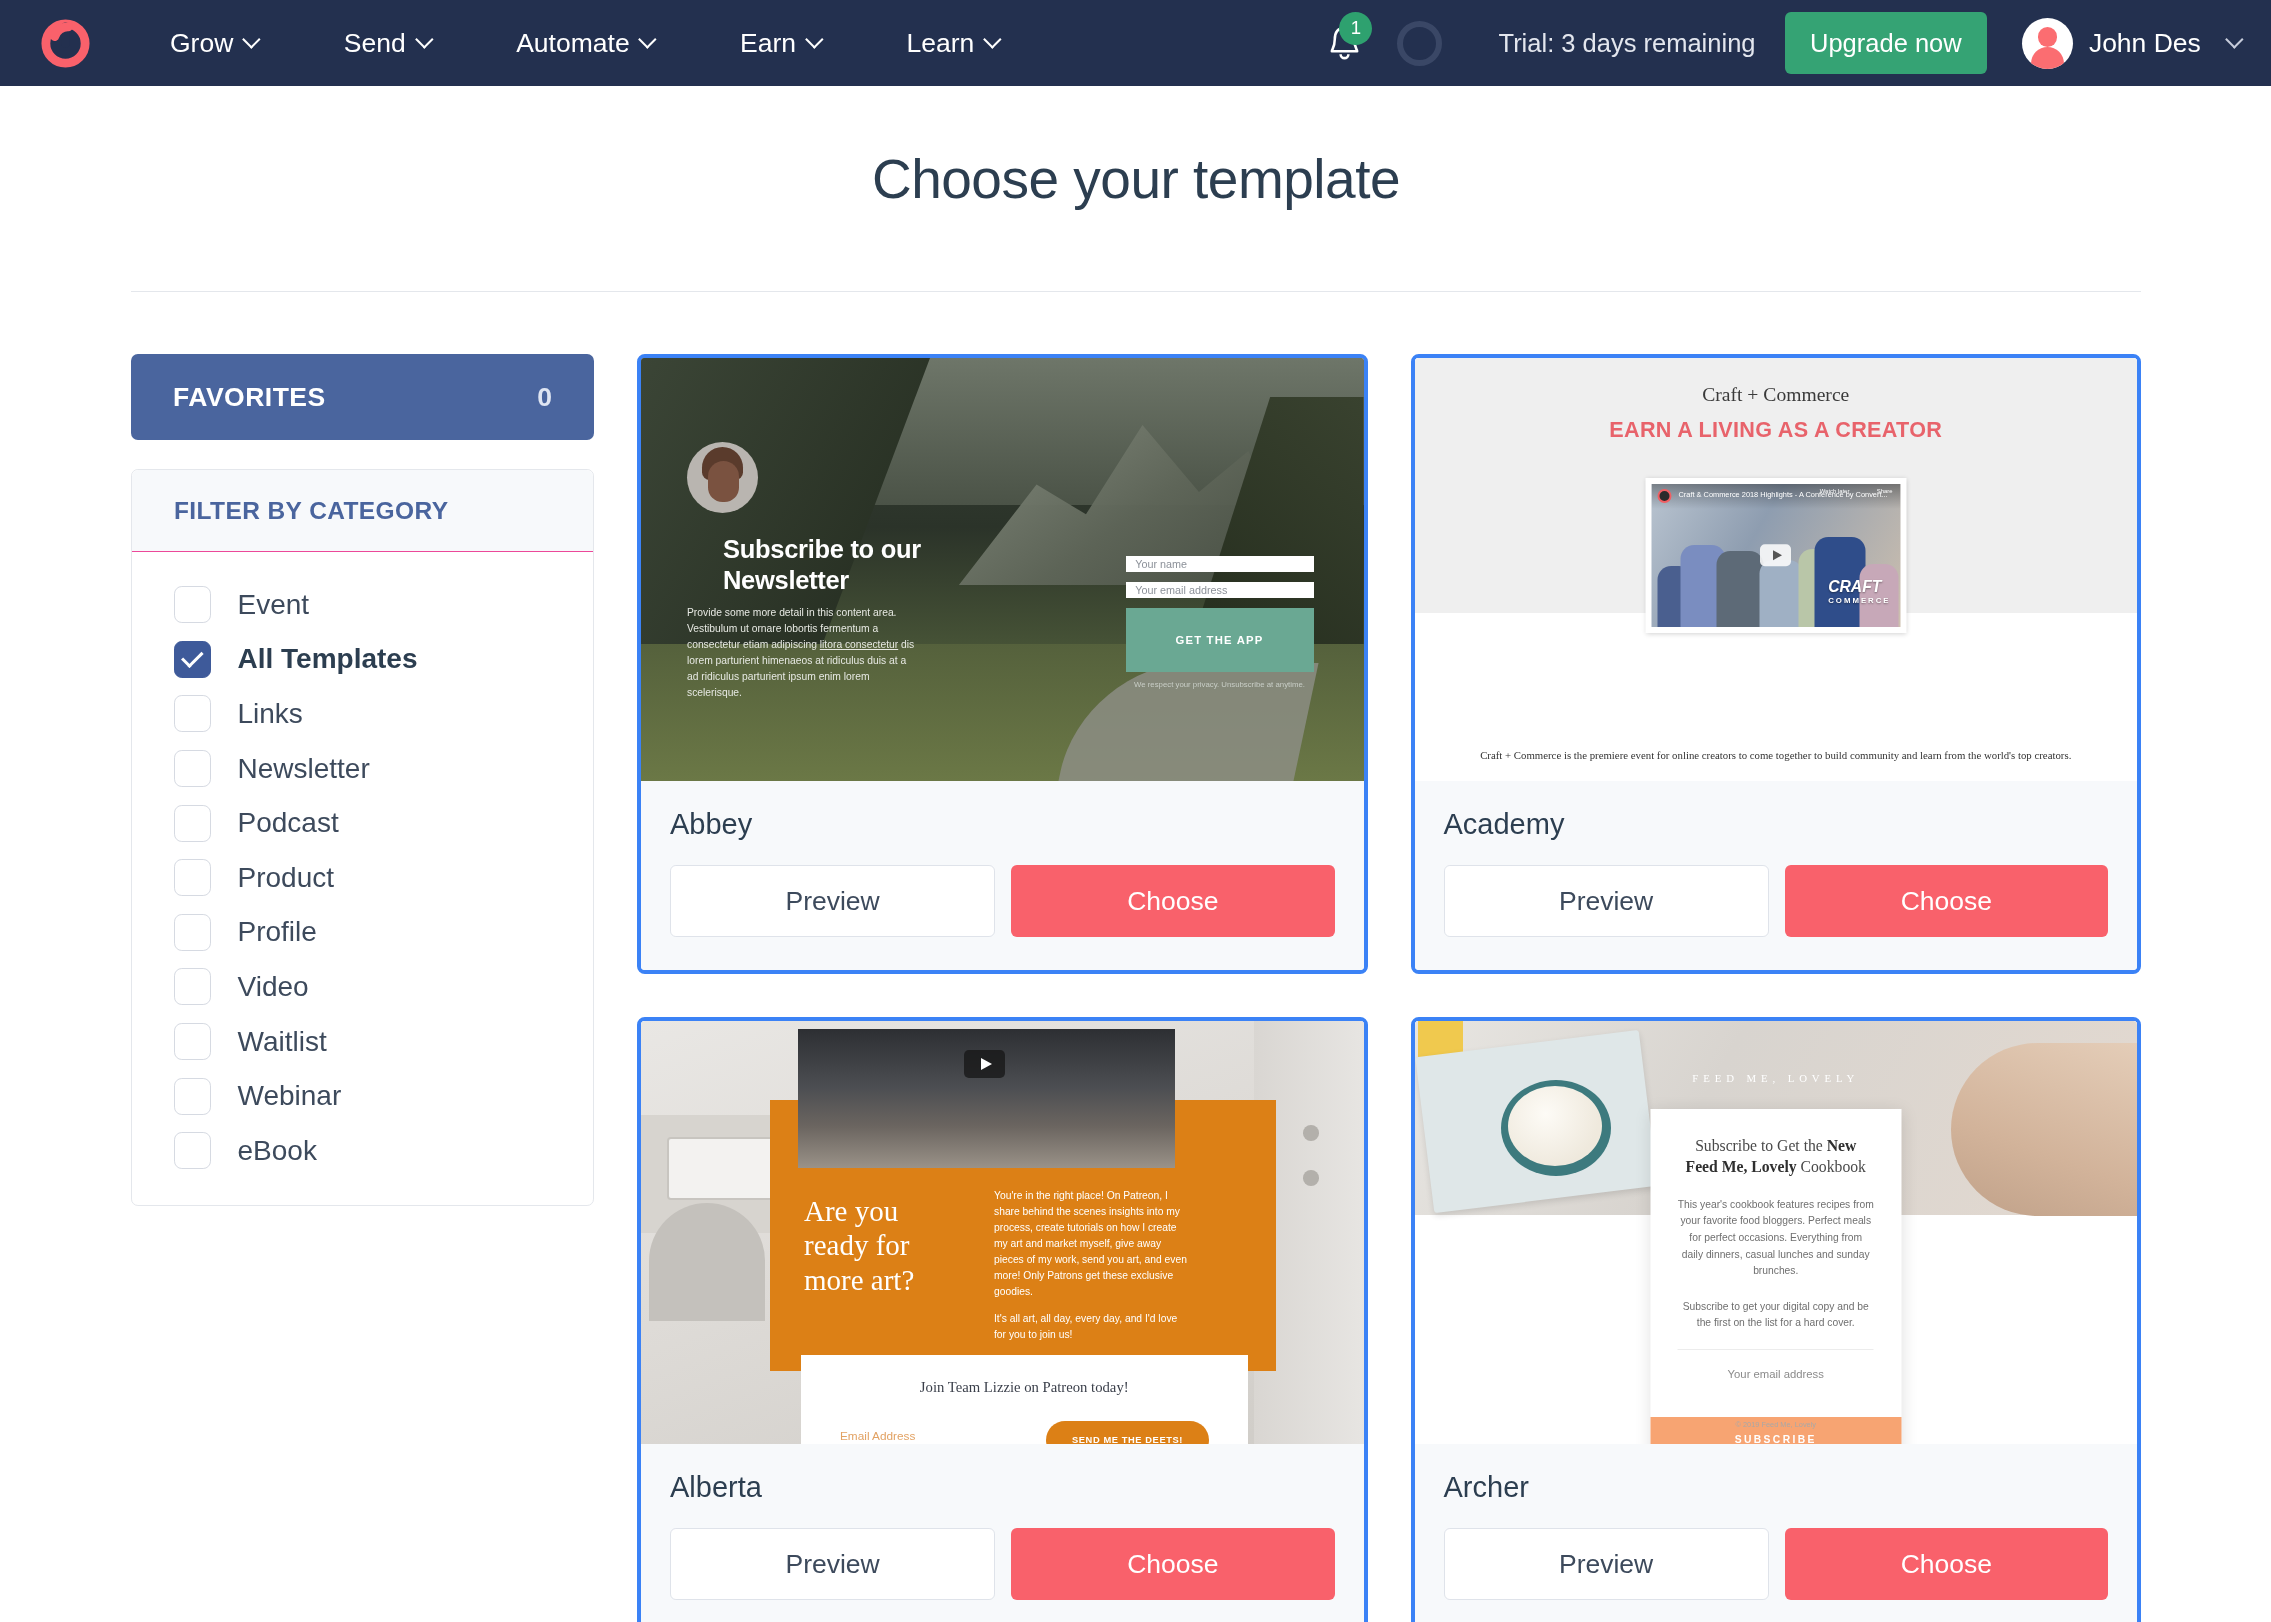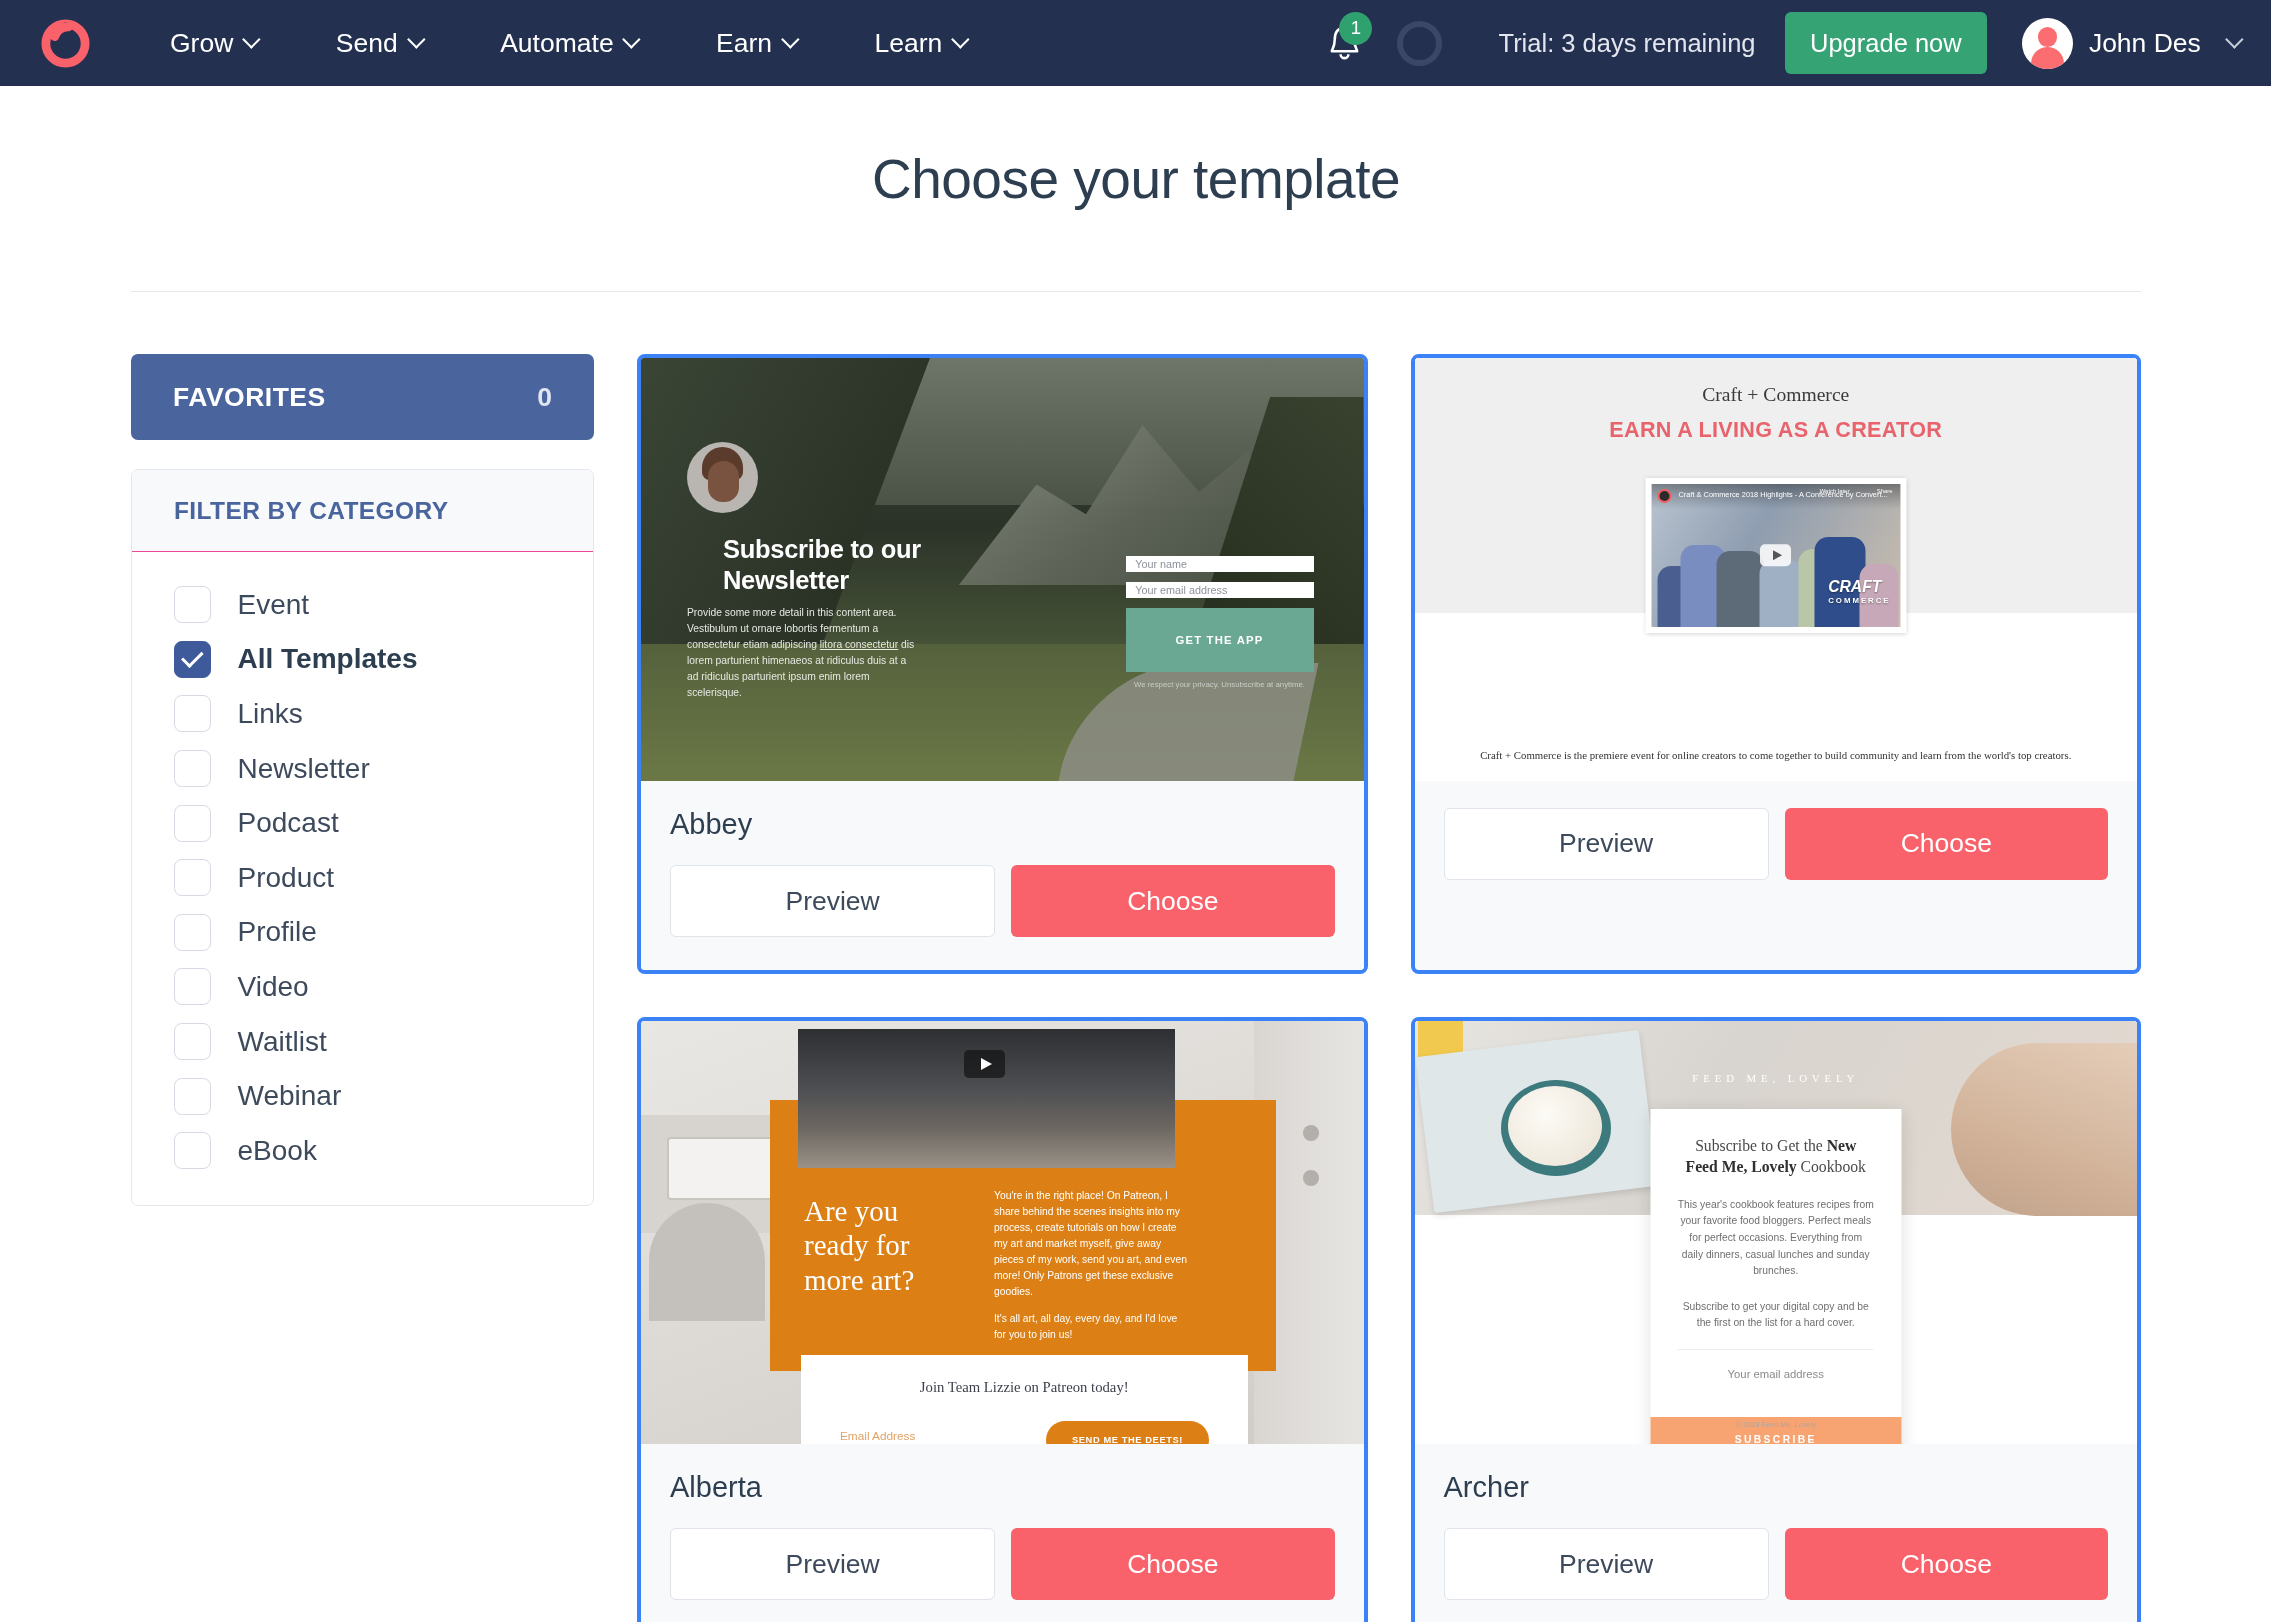--- a/index.html
+++ b/index.html
@@ -12,21 +12,21 @@
 
   
   .navbar {
     height: 86px; width: 100%;
     background: #23304f;
     display: flex; align-items: center;
     padding: 0 31px 0 39px;
     position: relative;
   }
   .brand-logo { width: 53px; height: 53px; flex: 0 0 auto; margin-right: 41px; }
-  .nav-links { display: flex; align-items: center; gap: 4px; }
+  .nav-links { display: flex; align-items: center; gap: 12px; }
   .nav-link {
     color: #ffffff; font-size: 26.5px; font-weight: 400;
     padding: 0 37px; display: flex; align-items: center; gap: 11.8px;
     cursor: pointer; white-space: nowrap;
   }
   .chev { display: inline-block; width: 12.7px; height: 12.7px;
           border-right: 2.5px solid #ffffff; border-bottom: 2.5px solid #ffffff;
           transform: rotate(45deg) translate(-2.9px,-2.9px); }
   .nav-right { margin-left: auto; display: flex; align-items: center; gap: 0; }
 
@@ -462,20 +462,21 @@
               <div class="academy-craft">
                 <span>CRAFT</span>
                 <small>COMMERCE</small>
               </div>
             </div>
           </div>
           <div class="academy-body">Craft + Commerce is the premiere event for online creators to come together to build community and learn from the world's top creators.</div>
         </div>
       </div>
       <div class="card-footer">
+        <div class="card-title">Academy</div>
         <div class="card-btns">
           <button class="btn-preview">Preview</button>
           <button class="btn-choose">Choose</button>
         </div>
       </div>
     </div>
 
     <div class="card">
       <div class="card-thumb">
         <div class="alberta">

